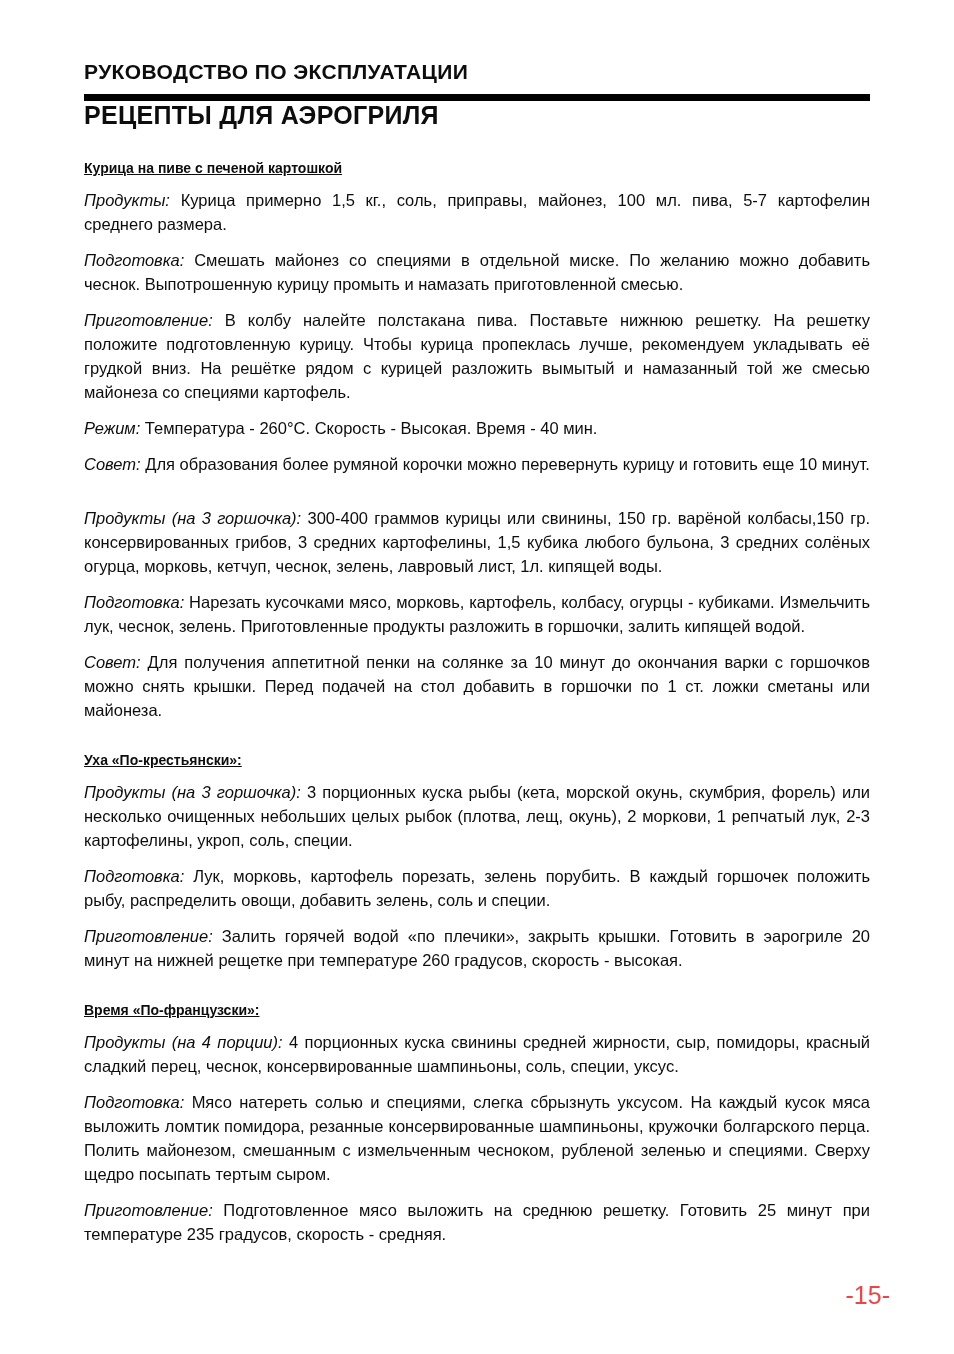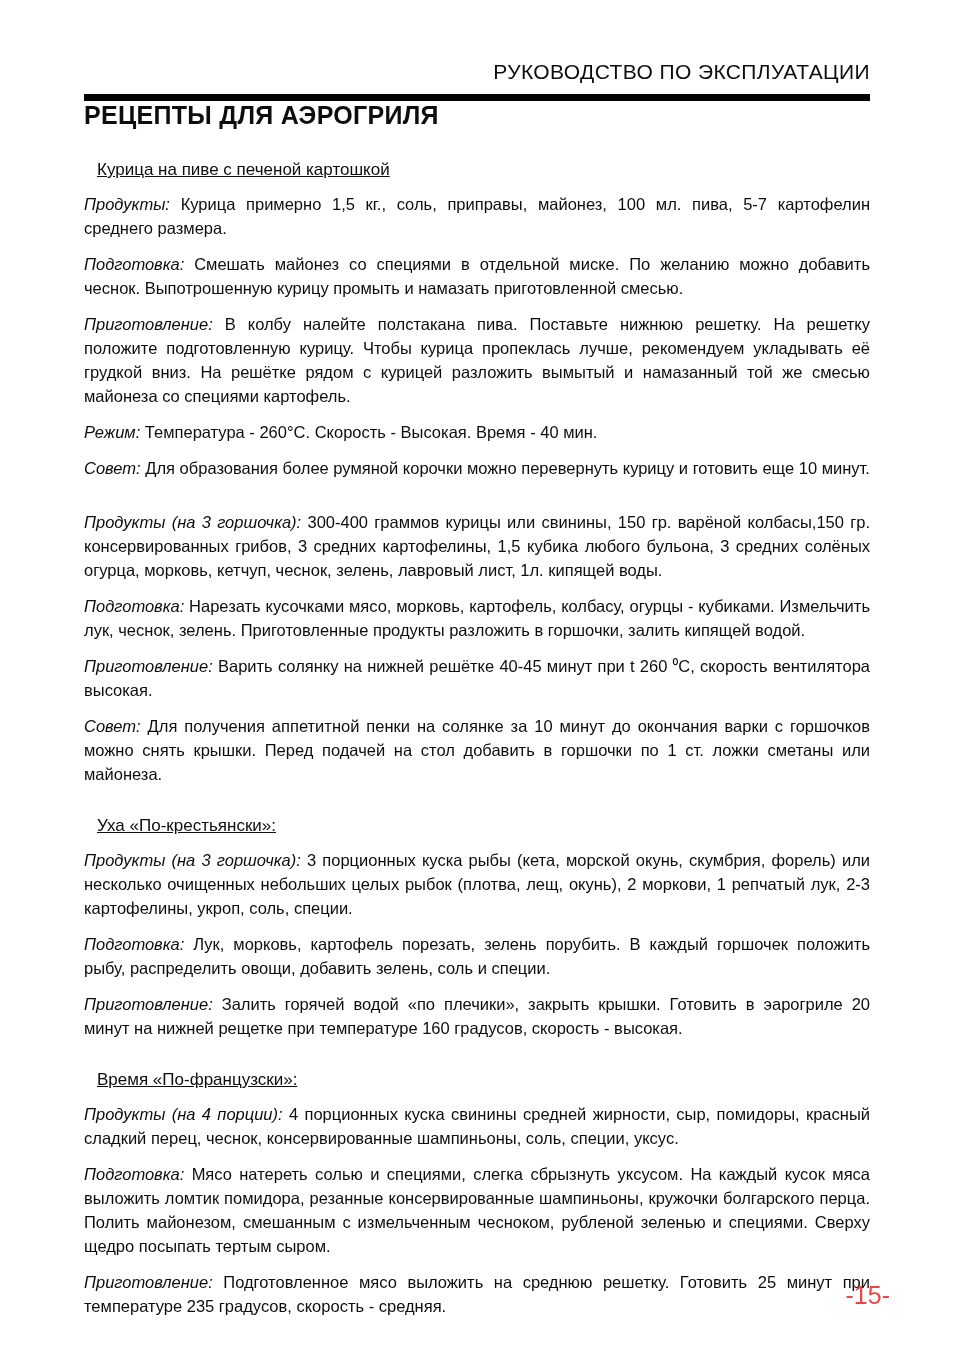--- a/index.html
+++ b/index.html
@@ -13,22 +13,22 @@
     height: 1354px;
     margin: 0 auto;
     background: #ffffff;
     box-sizing: border-box;
     padding: 52px 84px 40px 84px;
     font-family: "Liberation Sans", sans-serif;
     color: #0d0d0d;
     overflow: hidden;
   }
   .doc-header {
-    text-align: right;
-    font-weight: normal;
+    text-align: left;
+    font-weight: bold;
     font-size: 21px;
     letter-spacing: 0.4px;
     padding-top: 8px;
   }
   .header-rule {
     height: 7px;
     background: #000000;
     margin-top: 10px;
   }
   .page-title {
@@ -36,25 +36,24 @@
     font-size: 25px;
     letter-spacing: 0.3px;
   }
   .section {
     margin-top: 30px;
   }
   .section:first-of-type {
     margin-top: 40px;
   }
   .section-heading {
-    font-weight: normal;
-    font-size: 17px;
+    font-weight: bold;
+    font-size: 14px;
     text-decoration: underline;
     margin-bottom: 4px;
-    margin-left: 13px;
   }
   .para {
     font-size: 16.5px;
     line-height: 24px;
     text-align: justify;
     margin: 12px 0;
   }
   .para .lbl {
     font-style: italic;
   }
@@ -103,42 +102,38 @@
   <div class="section">
     <p class="para">
       <span class="lbl">Продукты (на 3 горшочка):</span>
       <span>300-400 граммов курицы или свинины, 150 гр. варёной колбасы,150 гр. консервированных грибов, 3 средних картофелины, 1,5 кубика любого бульона, 3 средних солёных огурца, морковь, кетчуп, чеснок, зелень, лавровый лист, 1л. кипящей воды.</span>
     </p>
     <p class="para">
       <span class="lbl">Подготовка:</span>
       <span>Нарезать кусочками мясо, морковь, картофель, колбасу, огурцы - кубиками. Измельчить лук, чеснок, зелень. Приготовленные продукты разложить в горшочки, залить кипящей водой.</span>
     </p>
     <p class="para">
-      <span class="lbl">Приготовление:</span>
-      <span>Варить солянку на нижней решётке 40-45 минут при t 260 ⁰С, скорость вентилятора высокая.</span>
-    </p>
-    <p class="para">
       <span class="lbl">Совет:</span>
       <span>Для получения аппетитной пенки на солянке за 10 минут до окончания варки с горшочков можно снять крышки. Перед подачей на стол добавить в горшочки по 1 ст. ложки сметаны или майонеза.</span>
     </p>
   </div>
 
   <div class="section">
     <div class="section-heading">Уха «По-крестьянски»:</div>
     <p class="para">
       <span class="lbl">Продукты (на 3 горшочка):</span>
       <span>3 порционных куска рыбы (кета, морской окунь, скумбрия, форель) или несколько очищенных небольших целых рыбок (плотва, лещ, окунь), 2 моркови, 1 репчатый лук, 2-3 картофелины, укроп, соль, специи.</span>
     </p>
     <p class="para">
       <span class="lbl">Подготовка:</span>
       <span>Лук, морковь, картофель порезать, зелень порубить. В каждый горшочек положить рыбу, распределить овощи, добавить зелень, соль и специи.</span>
     </p>
     <p class="para">
       <span class="lbl">Приготовление:</span>
-      <span>Залить горячей водой «по плечики», закрыть крышки. Готовить в эарогриле 20 минут на нижней рещетке при температуре 160 градусов, скорость - высокая.</span>
+      <span>Залить горячей водой «по плечики», закрыть крышки. Готовить в эарогриле 20 минут на нижней рещетке при температуре 260 градусов, скорость - высокая.</span>
     </p>
   </div>
 
   <div class="section">
     <div class="section-heading">Время «По-французски»:</div>
     <p class="para">
       <span class="lbl">Продукты (на 4 порции):</span>
       <span>4 порционных куска свинины средней жирности, сыр, помидоры, красный сладкий перец, чеснок, консервированные шампиньоны, соль, специи, уксус.</span>
     </p>
     <p class="para">

